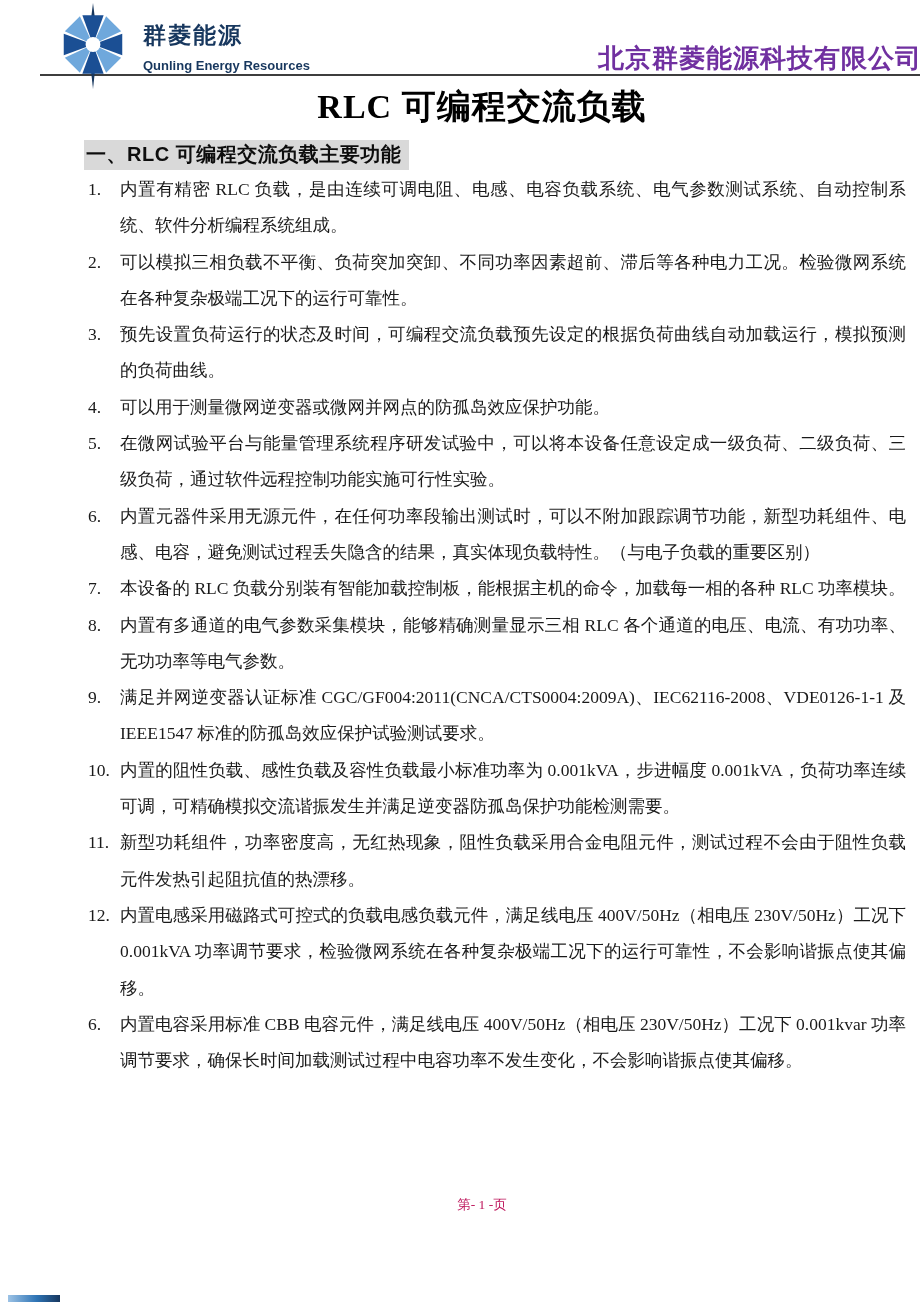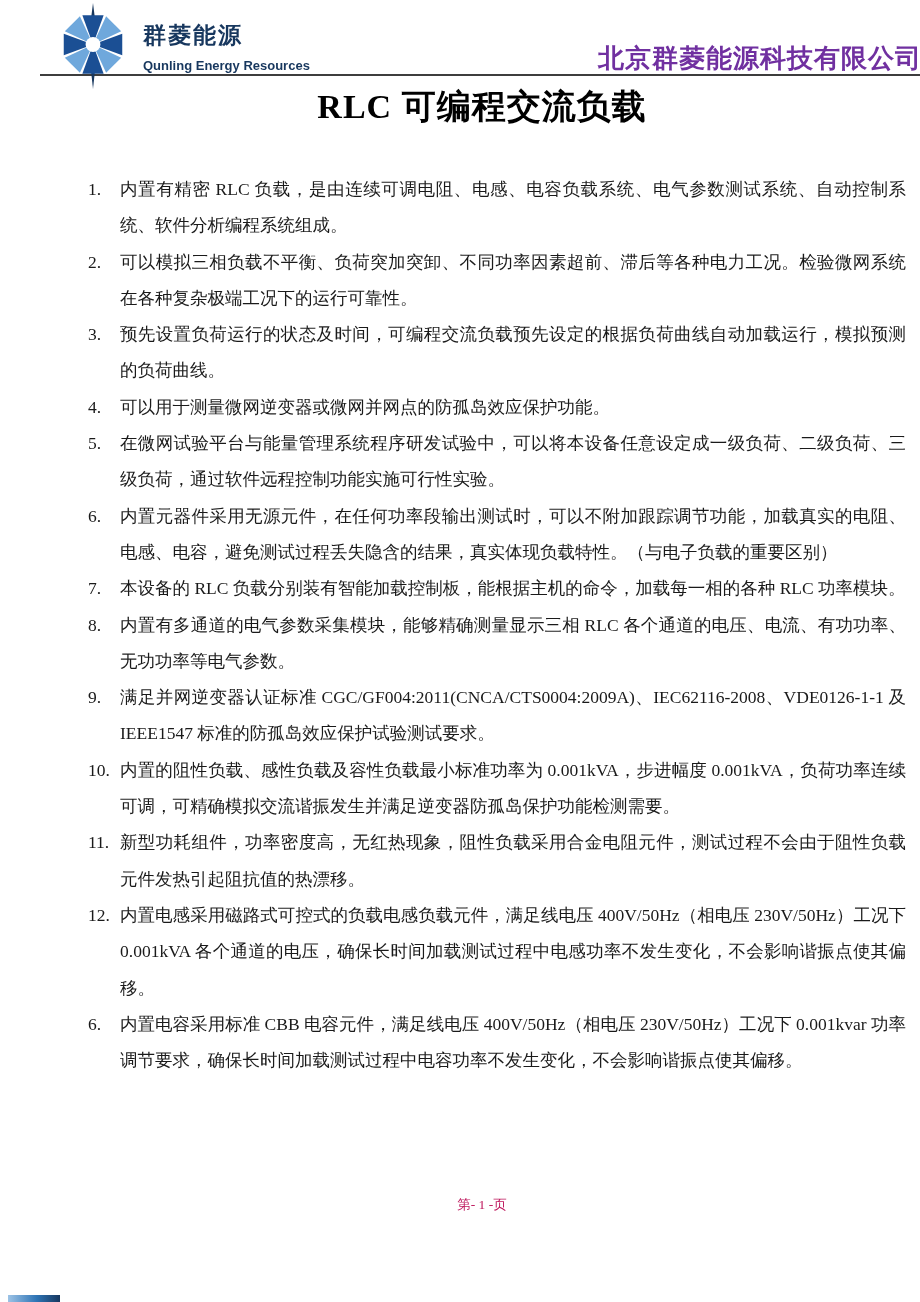--- a/index.html
+++ b/index.html
@@ -89,20 +89,21 @@
       <circle cx="50" cy="56" r="10" fill="#ffffff"></circle>
     </svg>
     <div class="logo-cn">群菱能源</div>
     <div class="logo-en">Qunling Energy Resources</div>
     <div class="company-name">北京群菱能源科技有限公司</div>
     <div class="header-rule"></div>
   </div>
 
   <div class="doc-title">RLC 可编程交流负载</div>
 
+  <div class="section-heading">一、RLC 可编程交流负载主要功能</div>
 
   <div class="feature-list" id="feature-list">
       <div class="feature-item">
         <span class="item-number">1.</span>
         <span class="item-text">内置有精密 RLC 负载，是由连续可调电阻、电感、电容负载系统、电气参数测试系统、自动控制系统、软件分析编程系统组成。</span>
       </div>
       <div class="feature-item">
         <span class="item-number">2.</span>
         <span class="item-text">可以模拟三相负载不平衡、负荷突加突卸、不同功率因素超前、滞后等各种电力工况。检验微网系统在各种复杂极端工况下的运行可靠性。</span>
       </div>
@@ -113,21 +114,21 @@
       <div class="feature-item">
         <span class="item-number">4.</span>
         <span class="item-text">可以用于测量微网逆变器或微网并网点的防孤岛效应保护功能。</span>
       </div>
       <div class="feature-item">
         <span class="item-number">5.</span>
         <span class="item-text">在微网试验平台与能量管理系统程序研发试验中，可以将本设备任意设定成一级负荷、二级负荷、三级负荷，通过软件远程控制功能实施可行性实验。</span>
       </div>
       <div class="feature-item">
         <span class="item-number">6.</span>
-        <span class="item-text">内置元器件采用无源元件，在任何功率段输出测试时，可以不附加跟踪调节功能，加载真实的电阻、电感、电容，避免测试过程丢失隐含的结果，真实体现负载特性。（与电子负载的重要区别）</span>
+        <span class="item-text">内置元器件采用无源元件，在任何功率段输出测试时，可以不附加跟踪调节功能，新型功耗组件、电感、电容，避免测试过程丢失隐含的结果，真实体现负载特性。（与电子负载的重要区别）</span>
       </div>
       <div class="feature-item">
         <span class="item-number">7.</span>
         <span class="item-text">本设备的 RLC 负载分别装有智能加载控制板，能根据主机的命令，加载每一相的各种 RLC 功率模块。</span>
       </div>
       <div class="feature-item">
         <span class="item-number">8.</span>
         <span class="item-text">内置有多通道的电气参数采集模块，能够精确测量显示三相 RLC 各个通道的电压、电流、有功功率、无功功率等电气参数。</span>
       </div>
       <div class="feature-item">
@@ -137,21 +138,21 @@
       <div class="feature-item">
         <span class="item-number">10.</span>
         <span class="item-text">内置的阻性负载、感性负载及容性负载最小标准功率为 0.001kVA，步进幅度 0.001kVA，负荷功率连续可调，可精确模拟交流谐振发生并满足逆变器防孤岛保护功能检测需要。</span>
       </div>
       <div class="feature-item">
         <span class="item-number">11.</span>
         <span class="item-text">新型功耗组件，功率密度高，无红热现象，阻性负载采用合金电阻元件，测试过程不会由于阻性负载元件发热引起阻抗值的热漂移。</span>
       </div>
       <div class="feature-item">
         <span class="item-number">12.</span>
-        <span class="item-text">内置电感采用磁路式可控式的负载电感负载元件，满足线电压 400V/50Hz（相电压 230V/50Hz）工况下 0.001kVA 各个通道的电压，确保长时间加载测试过程中电感功率不发生变化，不会影响谐振点使其偏移。</span>
+        <span class="item-text">内置电感采用磁路式可控式的负载电感负载元件，满足线电压 400V/50Hz（相电压 230V/50Hz）工况下 0.001kVA 功率调节要求，检验微网系统在各种复杂极端工况下的运行可靠性，不会影响谐振点使其偏移。</span>
       </div>
       <div class="feature-item">
         <span class="item-number">6.</span>
         <span class="item-text">内置电容采用标准 CBB 电容元件，满足线电压 400V/50Hz（相电压 230V/50Hz）工况下 0.001kvar 功率调节要求，确保长时间加载测试过程中电容功率不发生变化，不会影响谐振点使其偏移。</span>
       </div>
     </div>
 
   <div class="page-footer">第- 1 -页</div>
 
   <div class="next-page-peek"></div>

